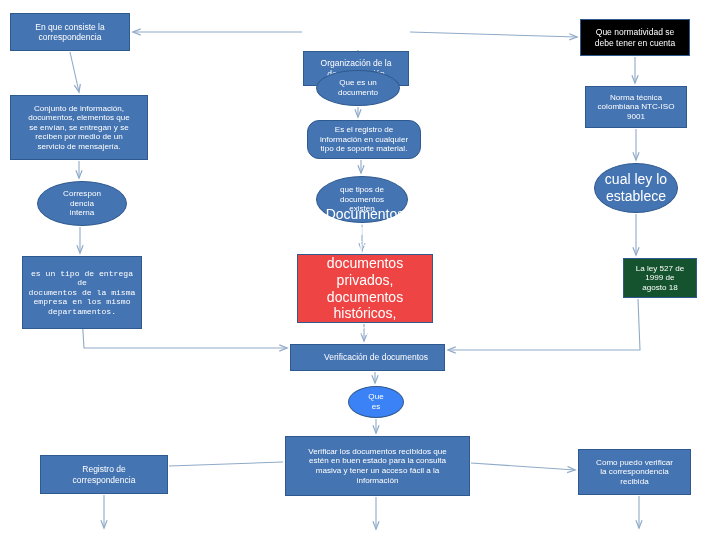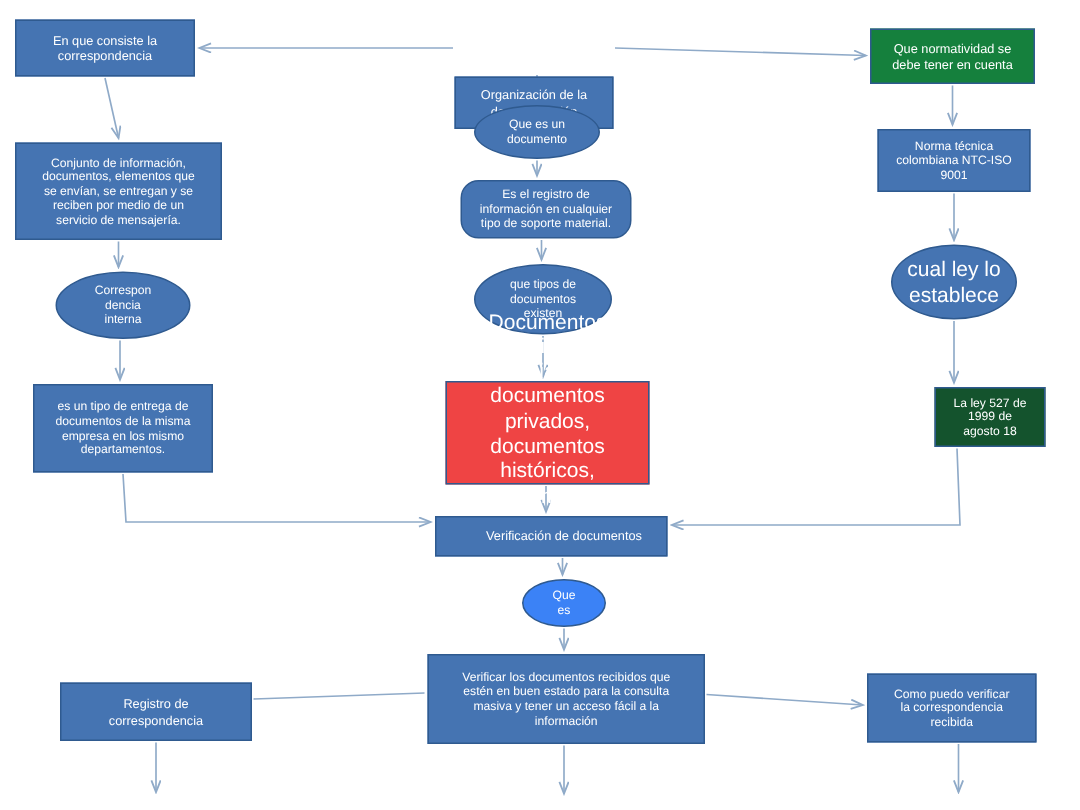--- a/index.html
+++ b/index.html
@@ -91,21 +91,21 @@
 documentos, elementos que
 se envían, se entregan y se
 reciben por medio de un
 servicio de mensajería.</span>
       </div>
       <div class="node ellipse" style="left: 37px; top: 181px; width: 90px; height: 45px; font-size: 8.1px; background: rgb(69, 116, 178); border-color: rgb(47, 90, 143); color: rgb(255, 255, 255);">
         <span class="txt">Correspon
 dencia
 interna</span>
       </div>
-      <div class="node" style="left: 22px; top: 256px; width: 120px; height: 59px; font-size: 8.1px; background: rgb(69, 116, 178); border-color: rgb(47, 90, 143); color: rgb(255, 255, 255);">
+      <div class="node" style="left: 22px; top: 256px; width: 120px; height: 73px; font-size: 8.1px; background: rgb(69, 116, 178); border-color: rgb(47, 90, 143); color: rgb(255, 255, 255); font-family: Liberation Mono, monospace;">
         <span class="txt">es un tipo de entrega de
 documentos de la misma
 empresa en los mismo
 departamentos.</span>
       </div>
       <div class="node" style="left: 40px; top: 455px; width: 128px; height: 39px; font-size: 8.5px; background: rgb(69, 116, 178); border-color: rgb(47, 90, 143); color: rgb(255, 255, 255);">
         <span class="txt">Registro de
 correspondencia</span>
       </div>
       <div class="node" style="left: 303px; top: 14px; width: 106px; height: 35px; font-size: 8.5px; background: rgb(69, 116, 178); border-color: rgb(47, 90, 143); color: rgb(255, 255, 255); margin-top: 37px;">
@@ -139,21 +139,21 @@
       <div class="node ellipse" style="left: 348px; top: 386px; width: 56px; height: 32px; font-size: 8.1px; background: #3b82f6; border-color: rgb(47, 90, 143); color: rgb(255, 255, 255);">
         <span class="txt">Que
 es</span>
       </div>
       <div class="node" style="left: 285px; top: 436px; width: 185px; height: 60px; font-size: 8.1px; background: rgb(69, 116, 178); border-color: rgb(47, 90, 143); color: rgb(255, 255, 255);">
         <span class="txt">Verificar los documentos recibidos que
 estén en buen estado para la consulta
 masiva y tener un acceso fácil a la
 información</span>
       </div>
-      <div class="node" style="left: 580px; top: 19px; width: 110px; height: 37px; font-size: 8.5px; background: #15803d; border-color: rgb(47, 90, 143); color: rgb(255, 255, 255);">
+      <div class="node" style="left: 580px; top: 19px; width: 110px; height: 37px; font-size: 8.5px; background: #000000; border-color: rgb(47, 90, 143); color: rgb(255, 255, 255);">
         <span class="txt">Que normatividad se
 debe tener en cuenta</span>
       </div>
       <div class="node" style="left: 585px; top: 86px; width: 102px; height: 42px; font-size: 8.1px; background: rgb(69, 116, 178); border-color: rgb(47, 90, 143); color: rgb(255, 255, 255);">
         <span class="txt">Norma técnica
 colombiana NTC-ISO
 9001</span>
       </div>
       <div class="node ellipse" style="left: 594px; top: 163px; width: 84px; height: 50px; font-size: 14px; background: rgb(69, 116, 178); border-color: rgb(47, 90, 143); color: rgb(255, 255, 255);">
         <span class="txt">cual ley lo

